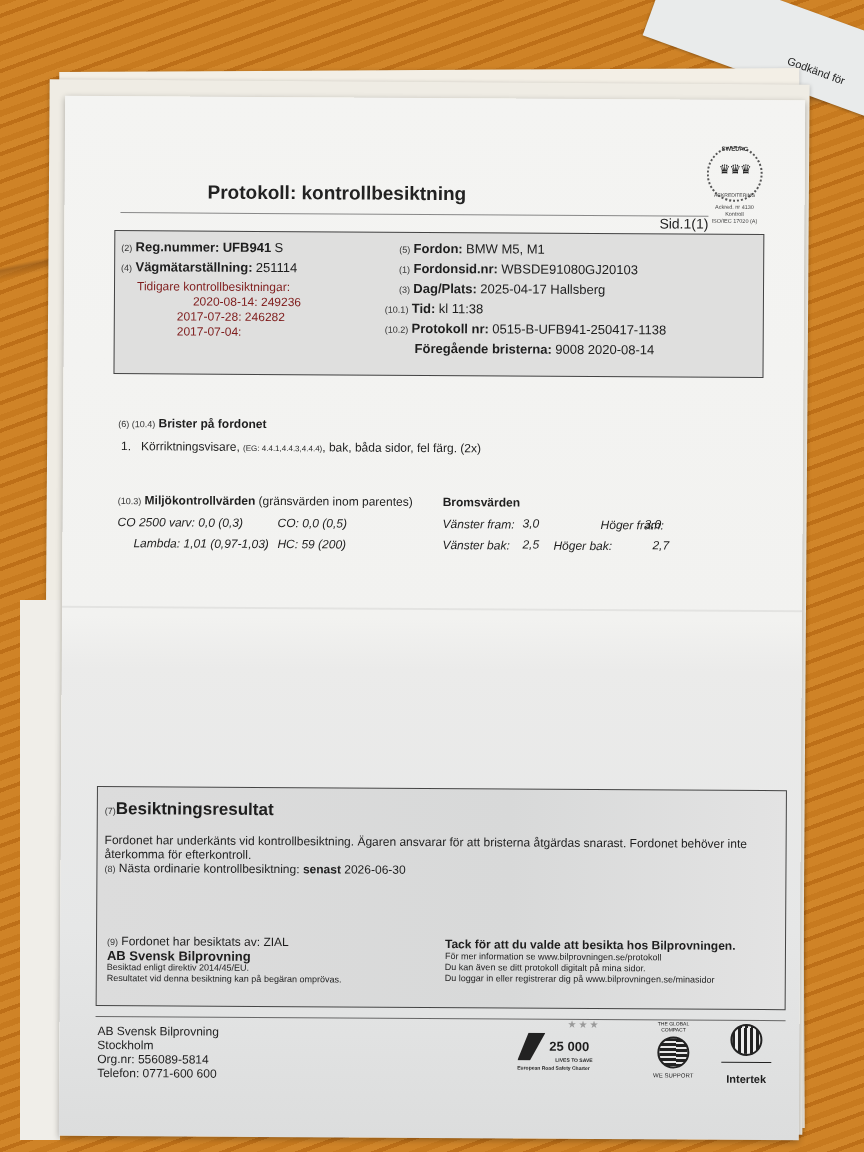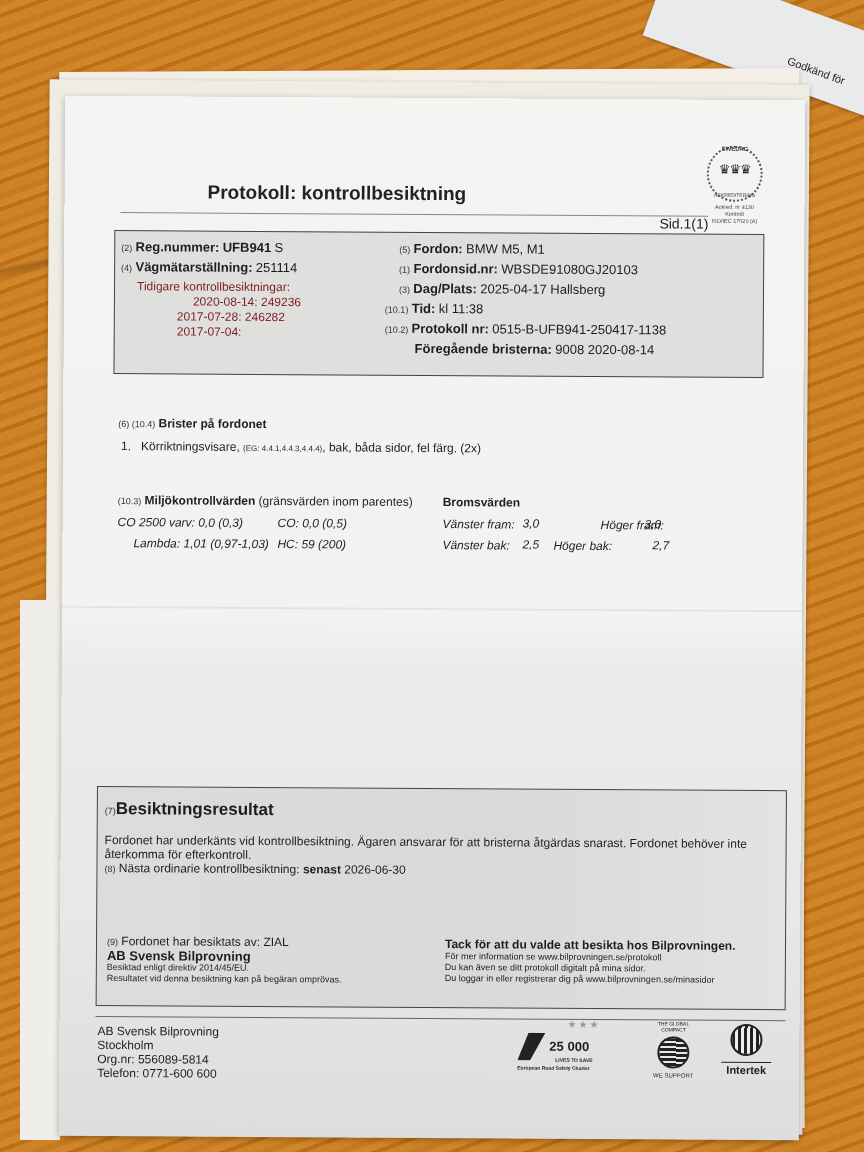--- a/index.html
+++ b/index.html
@@ -88,21 +88,21 @@
   .badge-road .mid { position:absolute; left:38px; top:38px; font-size:5px; font-weight:bold; }
   .badge-road .sm { position:absolute; left:0; top:46px; font-size:5px; font-weight:bold; }
   .badge-road .stars { position:absolute; left:50px; top:0; font-size:10px; color:#999; letter-spacing:2px; }
   .badge-gc { position:absolute; left:586px; top:920px; width:56px; text-align:center; }
   .globe { width:28px; height:28px; margin:4px auto 0; border-radius:50%; background:
       repeating-linear-gradient(0deg, #222 0 3px, #e8e8e8 3px 5px); border:2px solid #222; }
   .badge-gc .cap { font-size:5px; margin-top:1px; }
   .badge-gc .ws { font-size:6px; margin-top:4px; }
   .badge-it { position:absolute; left:662px; top:920px; width:50px; text-align:center; }
   .badge-it .globe { background: repeating-linear-gradient(90deg, #222 0 3px, #eee 3px 6px); }
-  .badge-it .name { font-size:11px; font-weight:bold; margin-top:6px; border-top:1px solid #222; padding-top:1px; }
+  .badge-it .name { font-size:11px; font-weight:bold; margin-top:6px; border-top:1px solid #222; padding-top:10px; }
 </style>
 </head>
 <body>
 
 <div class="bg-paper-corner">
   <span>Godkänd för</span>
 </div>
 <div class="sheet-back2"></div>
 <div class="sheet-back1"></div>
 <div class="sheet-back3"></div>

